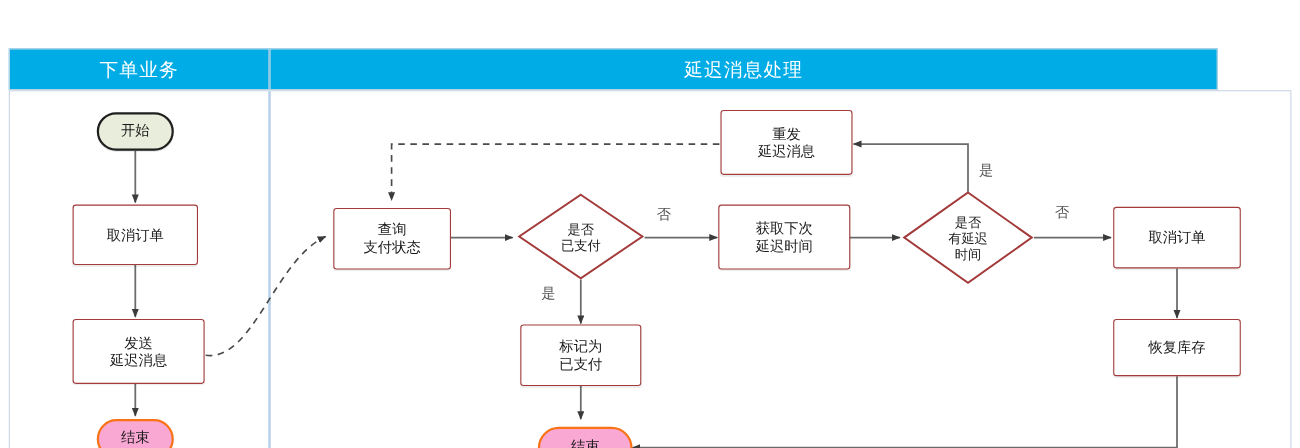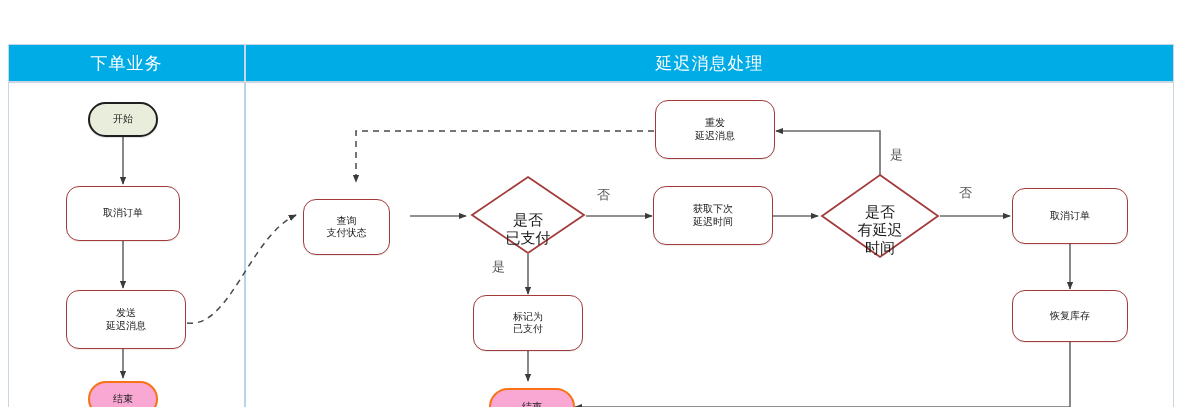--- a/index.html
+++ b/index.html
@@ -47,29 +47,29 @@
     pointer-events:none;
   }
   
   .node{
     position:absolute;
     box-sizing:border-box;
     display:flex;
     align-items:center;
     justify-content:center;
     text-align:center;
-    font-size:10px;
+    font-size:13px;
     line-height:1.22;
     color:#1a1a1a;
     white-space:pre-line;
     background:#ffffff;
   }
   .node.process{
     border:1.6px solid #a33b3b;
-    border-radius:13px;
+    border-radius:3px;
     box-shadow:0 1px 1px rgba(0,0,0,.08);
     font-family:Liberation Serif, serif;
   }
   .node.terminator-start{
     border:2px solid #1f1f1f;
     border-radius:26px;
     background:#e9eddb;
     box-shadow:0 1px 1px rgba(0,0,0,.12);
   }
   .node.terminator-end{
@@ -77,49 +77,48 @@
     border-radius:26px;
     background:#f9a8d4;
     box-shadow:0 1px 1px rgba(0,0,0,.12);
   }
   .diamond-wrap{
     position:absolute;
   }
   .diamond-wrap svg{position:absolute;left:0;top:0;}
   .diamond-label{
     position:absolute;
-    left:0;top:16px;
+    left:0;top:1px;
     width:100%;height:100%;
     display:flex;
     align-items:center;
     justify-content:center;
     text-align:center;
-    font-size:15px;
+    font-size:12px;
     line-height:1.2;
     color:#1a1a1a;
     white-space:pre-line;
-    font-family:Liberation Mono, monospace;
   }
   .edge-label{
     position:absolute;
     font-size:13px;
     color:#555555;
     background:transparent;
     white-space:nowrap;
   }
 </style>
 </head>
 <body>
 
 <div id="canvas">
 
   <div class="lane-header" style="left:8px;top:8px;width:237px;height:38px;">
     <span>下单业务</span>
   </div>
-  <div class="lane-header" style="left:245px;top:8px;width:929px;height:38px;">
+  <div class="lane-header" style="left:245px;top:8px;width:862px;height:38px;">
     <span>延迟消息处理</span>
   </div>
 
   <div class="lane-frame" style="left:8px;top:46px;width:237px;height:353px;"></div>
   <div class="lane-frame" style="left:245px;top:46px;width:929px;height:353px;"></div>
   <div class="lane-divider" style="left:244px;top:47px;height:351px;"></div>
 
   <svg id="edges" viewBox="0 0 1182 407" xmlns="http://www.w3.org/2000/svg">
     <defs>
       <marker id="arrow" markerWidth="9" markerHeight="9" refX="7.2" refY="3.2" orient="auto" markerUnits="userSpaceOnUse">
@@ -176,21 +175,21 @@
 
   <div class="node process" style="left:66px;top:254px;width:120px;height:59px;">
     <span>发送
 延迟消息</span>
   </div>
 
   <div class="node terminator-end" style="left:88px;top:345px;width:70px;height:36px;">
     <span>结束</span>
   </div>
 
-  <div class="node process" style="left:303px;top:163px;width:87px;height:56px;">
+  <div class="node process" style="left:303px;top:153px;width:107px;height:56px;">
     <span>查询
 支付状态</span>
   </div>
 
   <div class="diamond-wrap" style="left:470px;top:139px;width:116px;height:80px;">
     <svg width="116" height="80" viewBox="0 0 116 80" xmlns="http://www.w3.org/2000/svg">
       <polygon points="58,2 114,40 58,78 2,40" fill="#ffffff" stroke="#a33b3b" stroke-width="1.8"></polygon>
     </svg>
     <div class="diamond-label">是否
 已支付</div>

